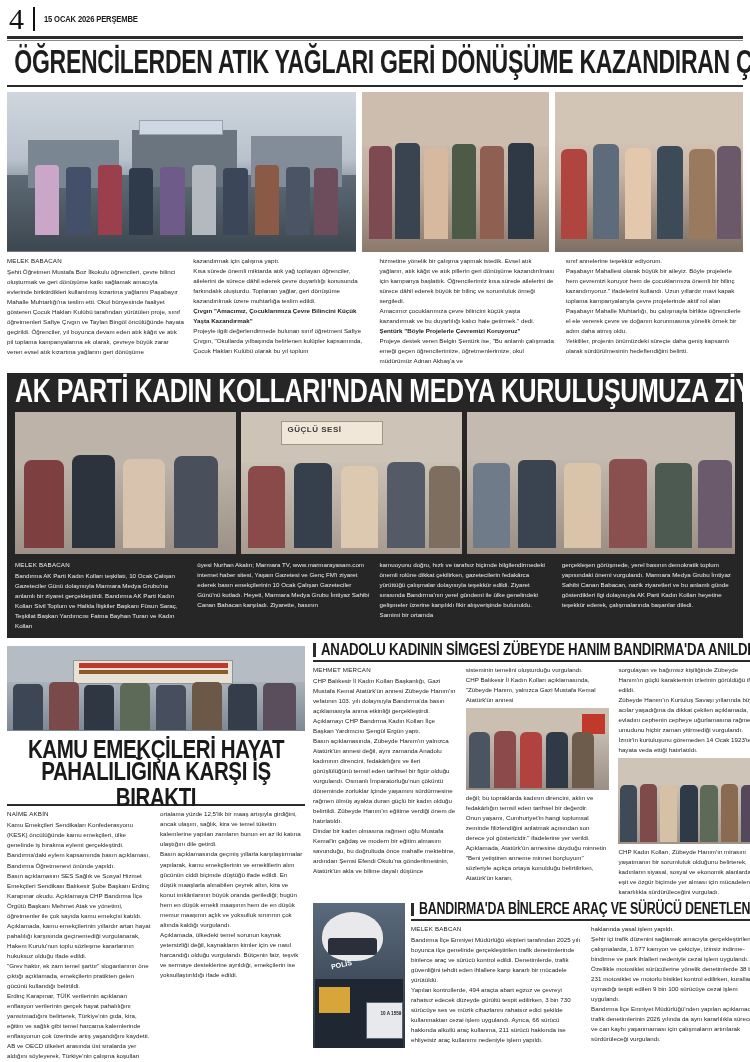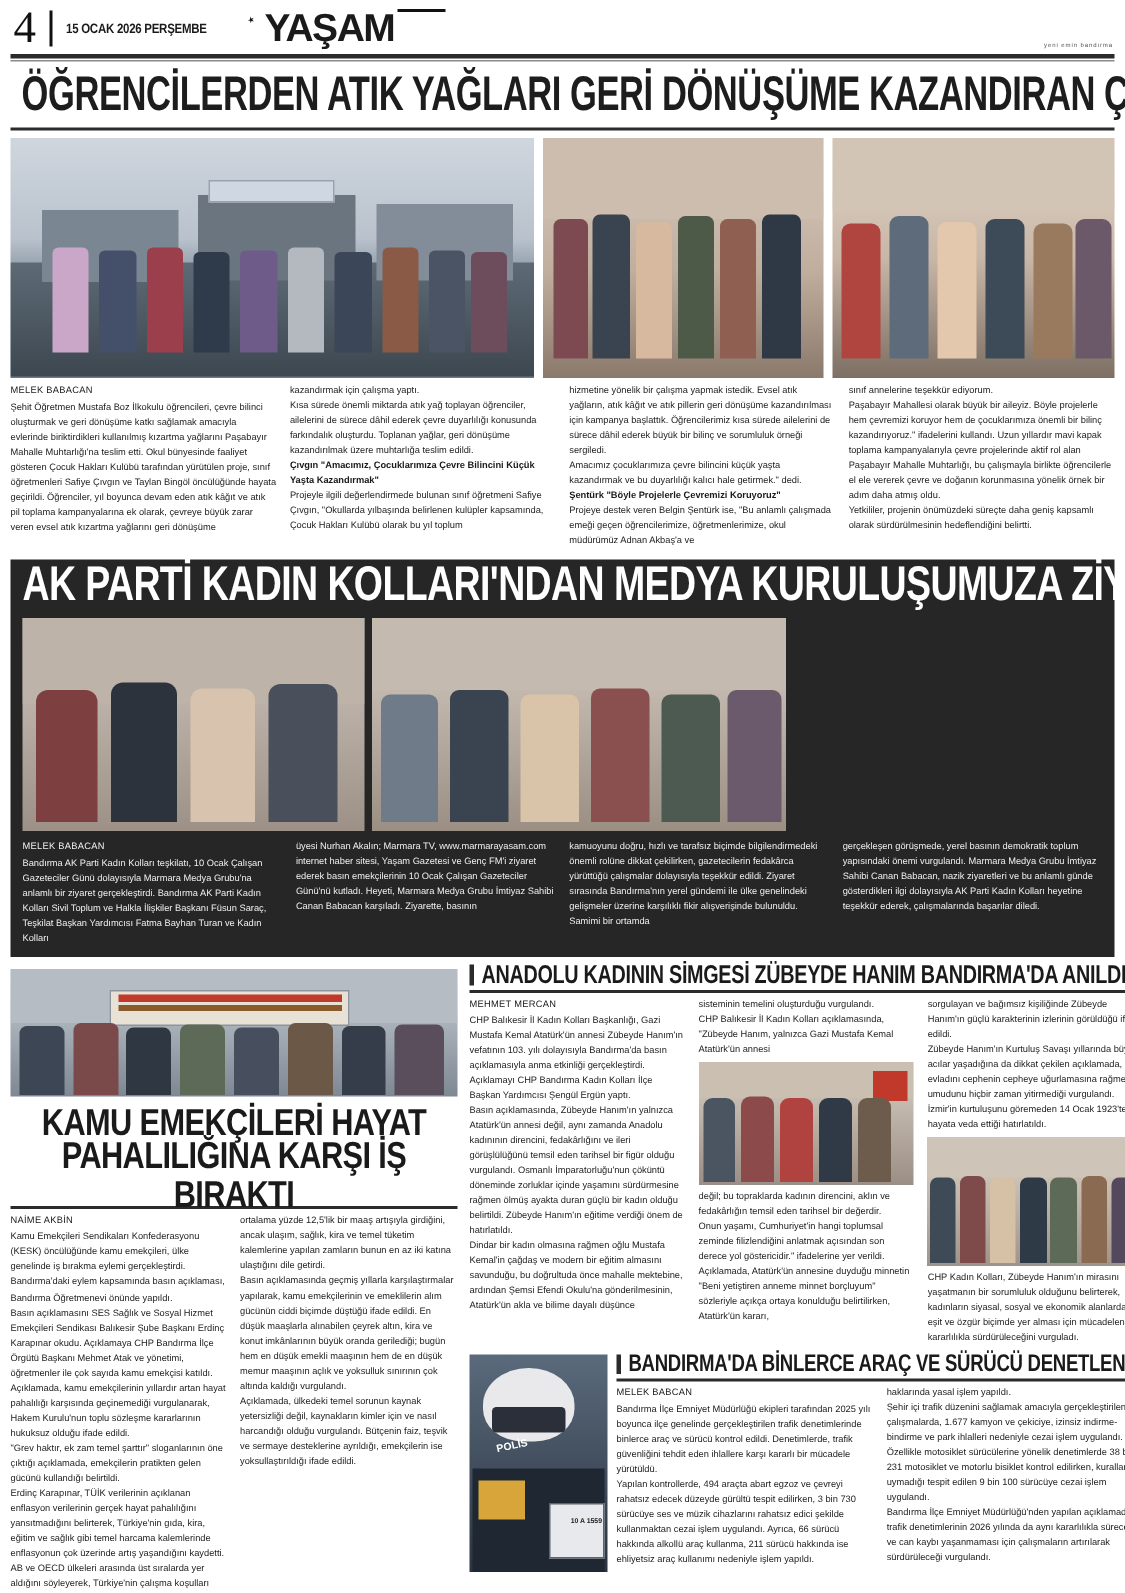--- a/index.html
+++ b/index.html
@@ -116,30 +116,20 @@
 </style>
 </head>
 <body>
 
 <div class="page">
 
   <div class="masthead">
     <div class="pagenum">4</div>
     <div class="vrule"></div>
     <div class="datetext">15 OCAK 2026 PERŞEMBE</div>
-    <div class="logo">
-      <span class="logo-moon">
-        <svg width="20" height="20" viewBox="0 0 20 20">
-          <path d="M13 3 A7 7 0 1 0 13 17 A5.6 5.6 0 1 1 13 3 Z" fill="#111"></path>
-          <path d="M14.5 4.5 l1.1 2.3 2.4-.9 -1.5 2.1 1.6 1.9 -2.5-.6 -1 2.3 -.3-2.5 -2.5-.3 2.2-1.2z" fill="#111" transform="translate(-1,-2) scale(0.62) translate(8,2)"></path>
-        </svg>
-      </span>
-      <span class="logo-word">YAŞAM</span>
-      <span class="logo-sub">yeni  emin  bandırma</span>
-    </div>
   </div>
   <div class="rule-thick"></div>
   <div class="rule-thin"></div>
 
   <div>
     <div class="banner-head">ÖĞRENCİLERDEN ATIK YAĞLARI GERİ DÖNÜŞÜME KAZANDIRAN ÇALIŞMA</div>
     <div class="rule-under"></div>
 
     <div class="photo-row" style="margin-top:5px;">
       <div class="photo" style="width:351px;height:160px;background:linear-gradient(#cfd6de 0%,#b9c2cc 42%,#8e9aa6 56%,#6f7a86 100%);">
@@ -207,20 +197,31 @@
   <div class="band">
     <div class="band-title">AK PARTİ KADIN KOLLARI'NDAN MEDYA KURULUŞUMUZA ZİYARET</div>
 
     <div class="band-photos">
       <div class="photo" style="width:228px;height:142px;background:linear-gradient(#cfc6bd,#9d9187);">
         <div class="pf" style="left:0;top:0;width:100%;height:40%;background:#bdb3a8;"></div>
         <div class="pf" style="left:4%;top:34%;width:18%;height:62%;background:#7d3f3f;border-radius:8px 8px 0 0;"></div>
         <div class="pf" style="left:26%;top:30%;width:19%;height:66%;background:#2c333d;border-radius:8px 8px 0 0;"></div>
         <div class="pf" style="left:49%;top:33%;width:19%;height:63%;background:#d8c4ae;border-radius:8px 8px 0 0;"></div>
         <div class="pf" style="left:72%;top:31%;width:20%;height:65%;background:#4a4f5c;border-radius:8px 8px 0 0;"></div>
+      </div>
+      <div class="photo" style="width:228px;height:142px;background:linear-gradient(#ded6cb,#a79b8f);">
+        <div class="pf" style="left:0;top:0;width:100%;height:36%;background:#cdc3b6;"></div>
+        <div class="pf" style="left:18%;top:6%;width:46%;height:17%;background:#f0e7d8;border:1px solid #a0968a;"></div>
+        <div class="pf" style="left:20%;top:9%;width:42%;height:10%;"></div>
+        <div class="pf" style="left:21%;top:9%;font-size:8px;font-weight:700;color:#3a3a3a;letter-spacing:0.5px;">GÜÇLÜ SESİ</div>
+        <div class="pf" style="left:3%;top:38%;width:17%;height:58%;background:#8b4a4a;border-radius:7px 7px 0 0;"></div>
+        <div class="pf" style="left:24%;top:36%;width:17%;height:60%;background:#35404c;border-radius:7px 7px 0 0;"></div>
+        <div class="pf" style="left:45%;top:38%;width:17%;height:58%;background:#ddc8b0;border-radius:7px 7px 0 0;"></div>
+        <div class="pf" style="left:66%;top:35%;width:17%;height:61%;background:#555b66;border-radius:7px 7px 0 0;"></div>
+        <div class="pf" style="left:85%;top:38%;width:14%;height:58%;background:#7e6e5f;border-radius:7px 7px 0 0;"></div>
       </div>
       <div class="photo" style="width:276px;height:142px;background:linear-gradient(#d6cdc3,#9b8f84);">
         <div class="pf" style="left:0;top:0;width:100%;height:34%;background:#c4bab0;"></div>
         <div class="pf" style="left:2%;top:36%;width:14%;height:60%;background:#6f7b88;border-radius:6px 6px 0 0;"></div>
         <div class="pf" style="left:19%;top:34%;width:14%;height:62%;background:#3a4450;border-radius:6px 6px 0 0;"></div>
         <div class="pf" style="left:36%;top:36%;width:14%;height:60%;background:#d9c3a9;border-radius:6px 6px 0 0;"></div>
         <div class="pf" style="left:53%;top:33%;width:14%;height:63%;background:#8a4f4f;border-radius:6px 6px 0 0;"></div>
         <div class="pf" style="left:70%;top:36%;width:14%;height:60%;background:#4d5a52;border-radius:6px 6px 0 0;"></div>
         <div class="pf" style="left:86%;top:34%;width:13%;height:62%;background:#6a5a6b;border-radius:6px 6px 0 0;"></div>
       </div>

